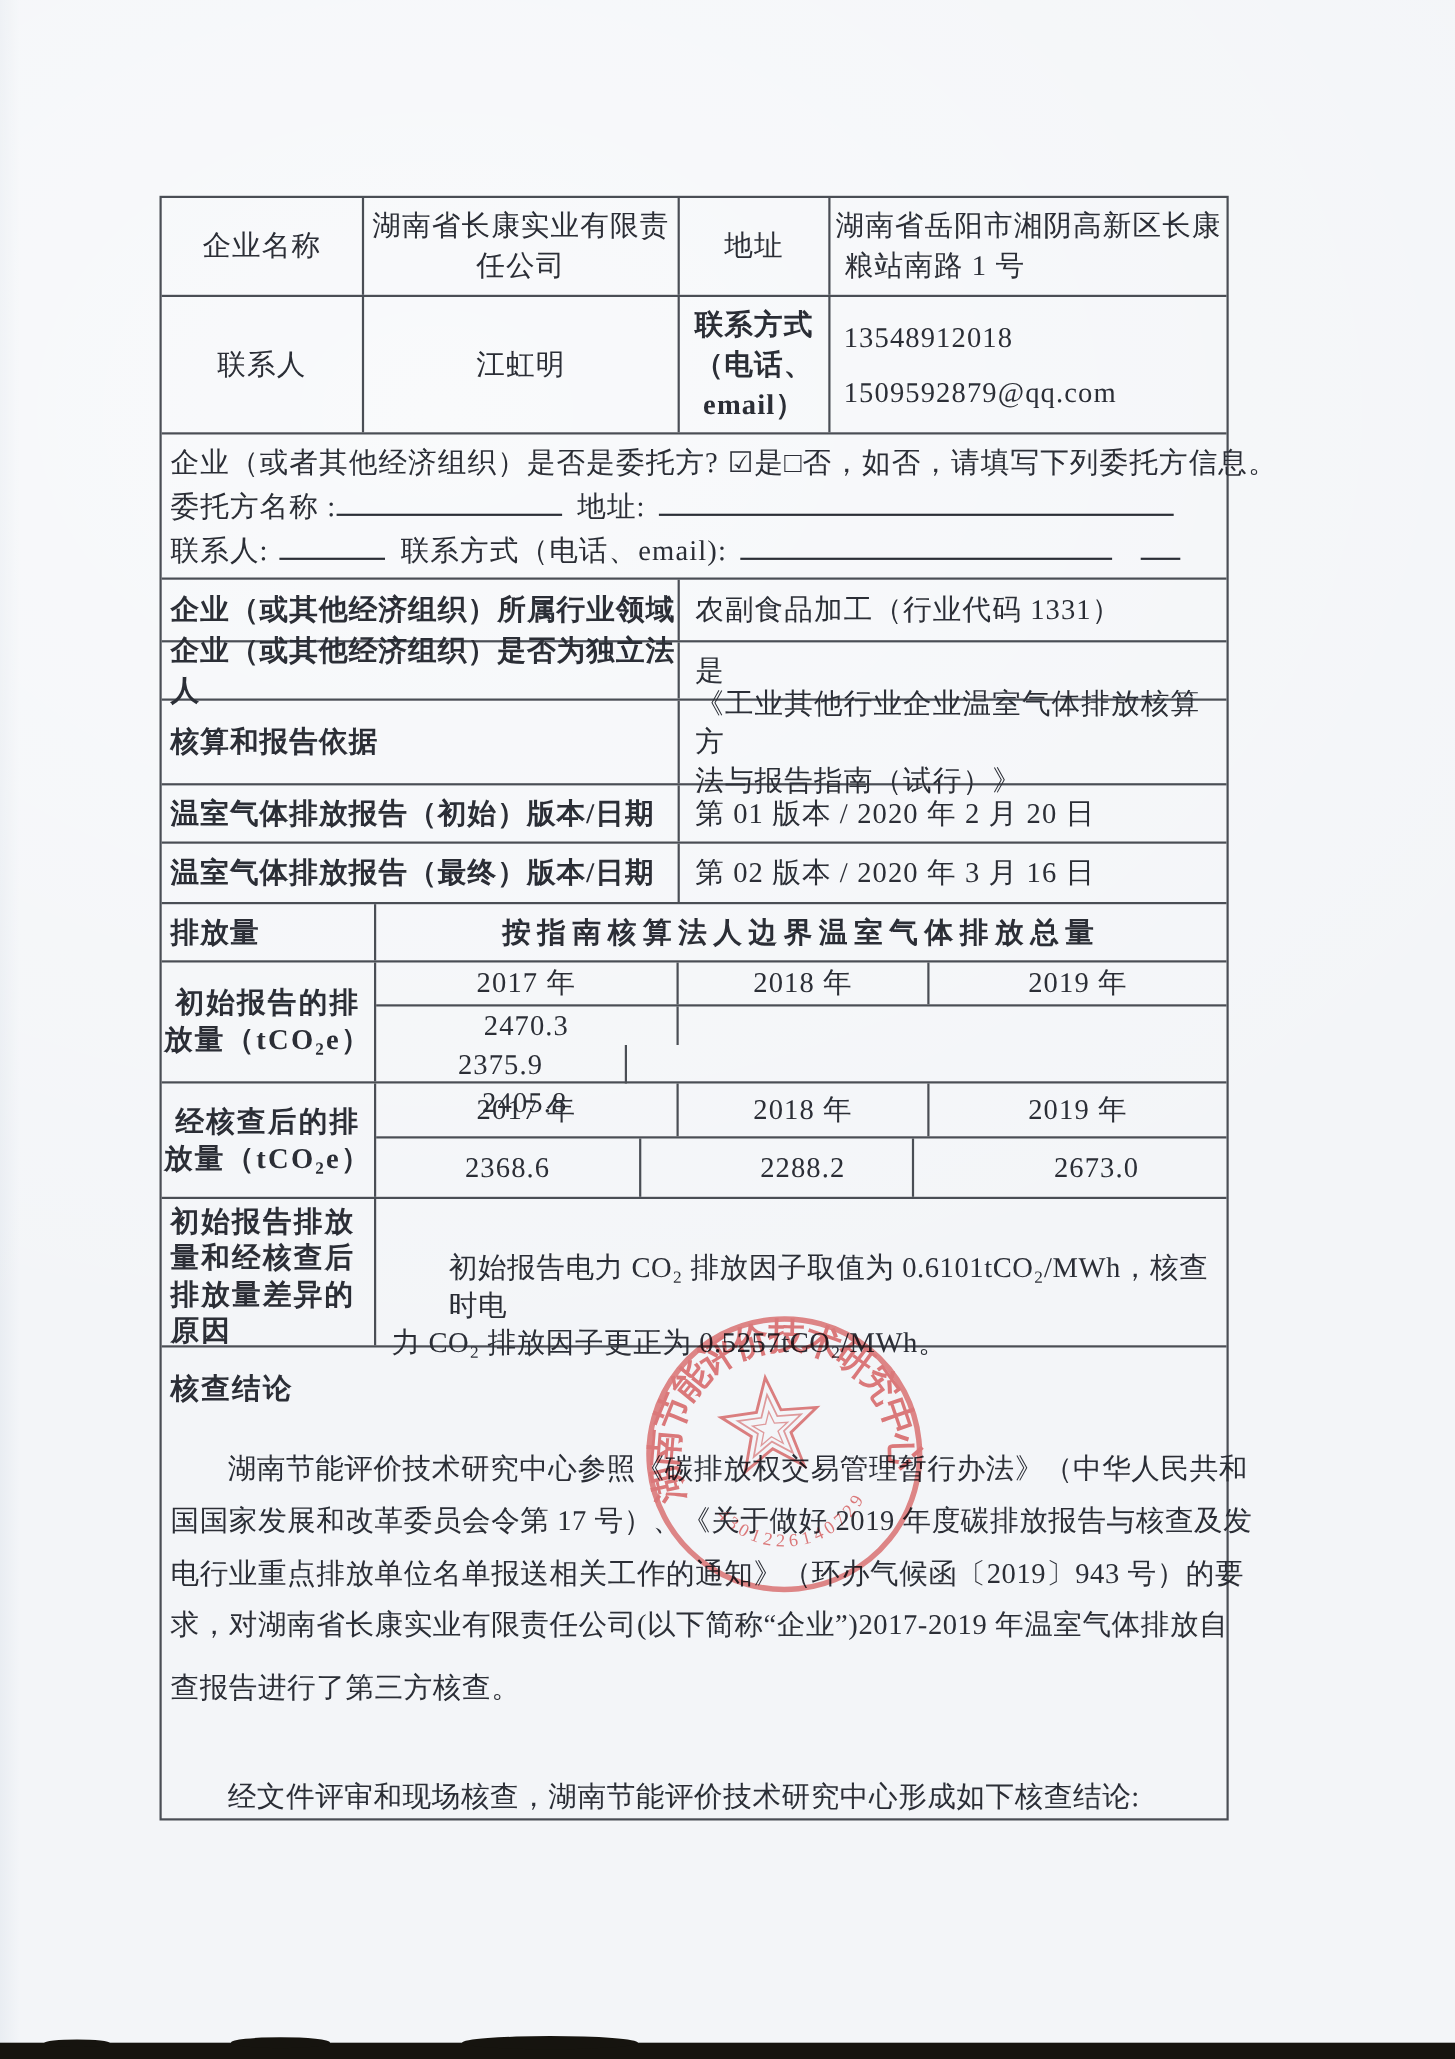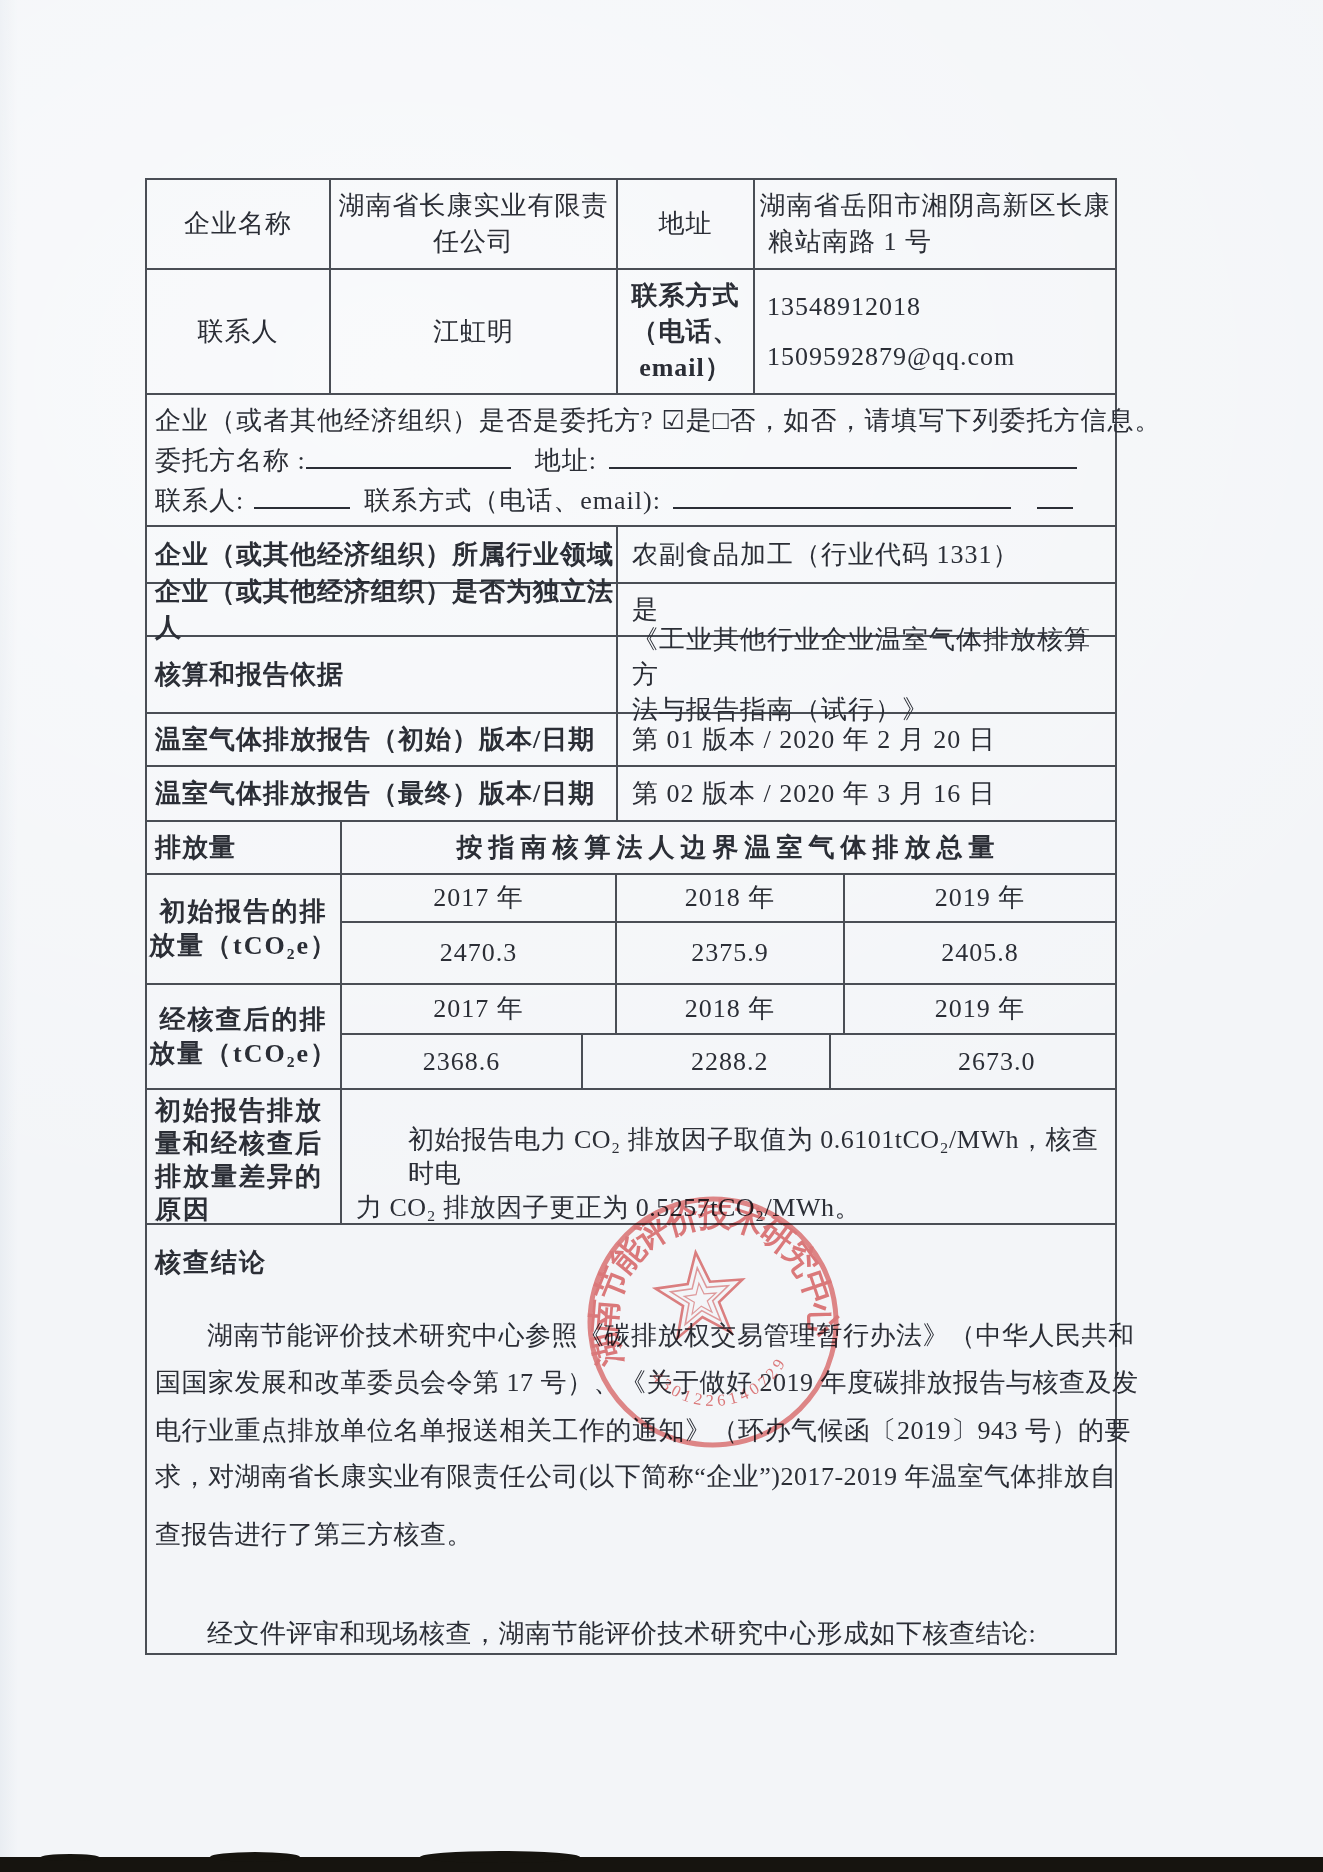--- a/index.html
+++ b/index.html
@@ -59,28 +59,28 @@
   
   .wD1{width:195px;} .wDy1{width:275px;} .wDy2{width:228px;} .wDy3{width:270px;}
   .rDh{height:53px;}
   .dTitle{width:773px;display:flex;align-items:center;justify-content:center;letter-spacing:6px;}
   .dBlock{display:flex;border-bottom:2px solid var(--line);}
   .dBlock1{height:110px;}
   .dBlock2{height:105px;}
   .dLabel{display:flex;flex-direction:column;align-items:center;justify-content:center;line-height:34px;letter-spacing:2px;text-align:center;}
   .dGrid{display:flex;flex-direction:column;width:773px;}
   .dRowY1{height:54px;border-bottom:2px solid var(--line);display:flex;}
-  .dRowV1{height:68px;display:flex;}
+  .dRowV1{height:68px;display:flex;flex-direction:column;}
   .dRowY2{height:50px;border-bottom:2px solid var(--line);display:flex;}
   .dRowV2{height:53px;display:flex;gap:48px;}
 
   
   .secE{height:135px;border-bottom:2px solid var(--line);display:flex;}
   .eLabel{width:195px;border-right:2px solid var(--line);padding:4px 0 0 8px;line-height:33px;letter-spacing:2px;}
-  .eBody{width:773px;padding:33px 14px 0 14px;line-height:34px;letter-spacing:.5px;}
+  .eBody{width:773px;padding:46px 14px 0 14px;line-height:34px;letter-spacing:.5px;}
   .indent{padding-left:52px;}
 
   
   .secF{height:428px;position:relative;}
   .cTitle{position:absolute;left:8px;top:20px;font-weight:bold;letter-spacing:2px;}
   .cLine{position:absolute;left:8px;right:6px;letter-spacing:.5px;white-space:nowrap;}
   .t1{top:93px;}.t2{top:140px;}.t3{top:188px;}.t4{top:234px;}.t5{top:292px;}.t6{top:341px;}.t7{top:391px;}
 
   
   .stamp{
@@ -127,21 +127,21 @@
       <div class="ln">
         <span>企业（或者其他经济组织）是否是委托方?</span>
         <span style="margin-left:8px;">☑</span>
         <span>是</span>
         <span>□</span>
         <span>否，如否，请填写下列委托方信息。</span>
       </div>
       <div class="ln">
         <span>委托方名称 :</span>
         <span class="blank" style="width:205px;"></span>
-        <span style="margin-left:24px;">地址:</span>
+        <span style="margin-left:14px;">地址:</span>
         <span class="blank" style="width:468px;margin-left:12px;"></span>
       </div>
       <div class="ln">
         <span>联系人:</span>
         <span class="blank" style="width:96px;margin-left:10px;"></span>
         <span style="margin-left:14px;">联系方式（电话、email):</span>
         <span class="blank" style="width:338px;margin-left:12px;"></span>
         <span class="blank" style="width:36px;margin-left:26px;"></span>
       </div>
     </div>

